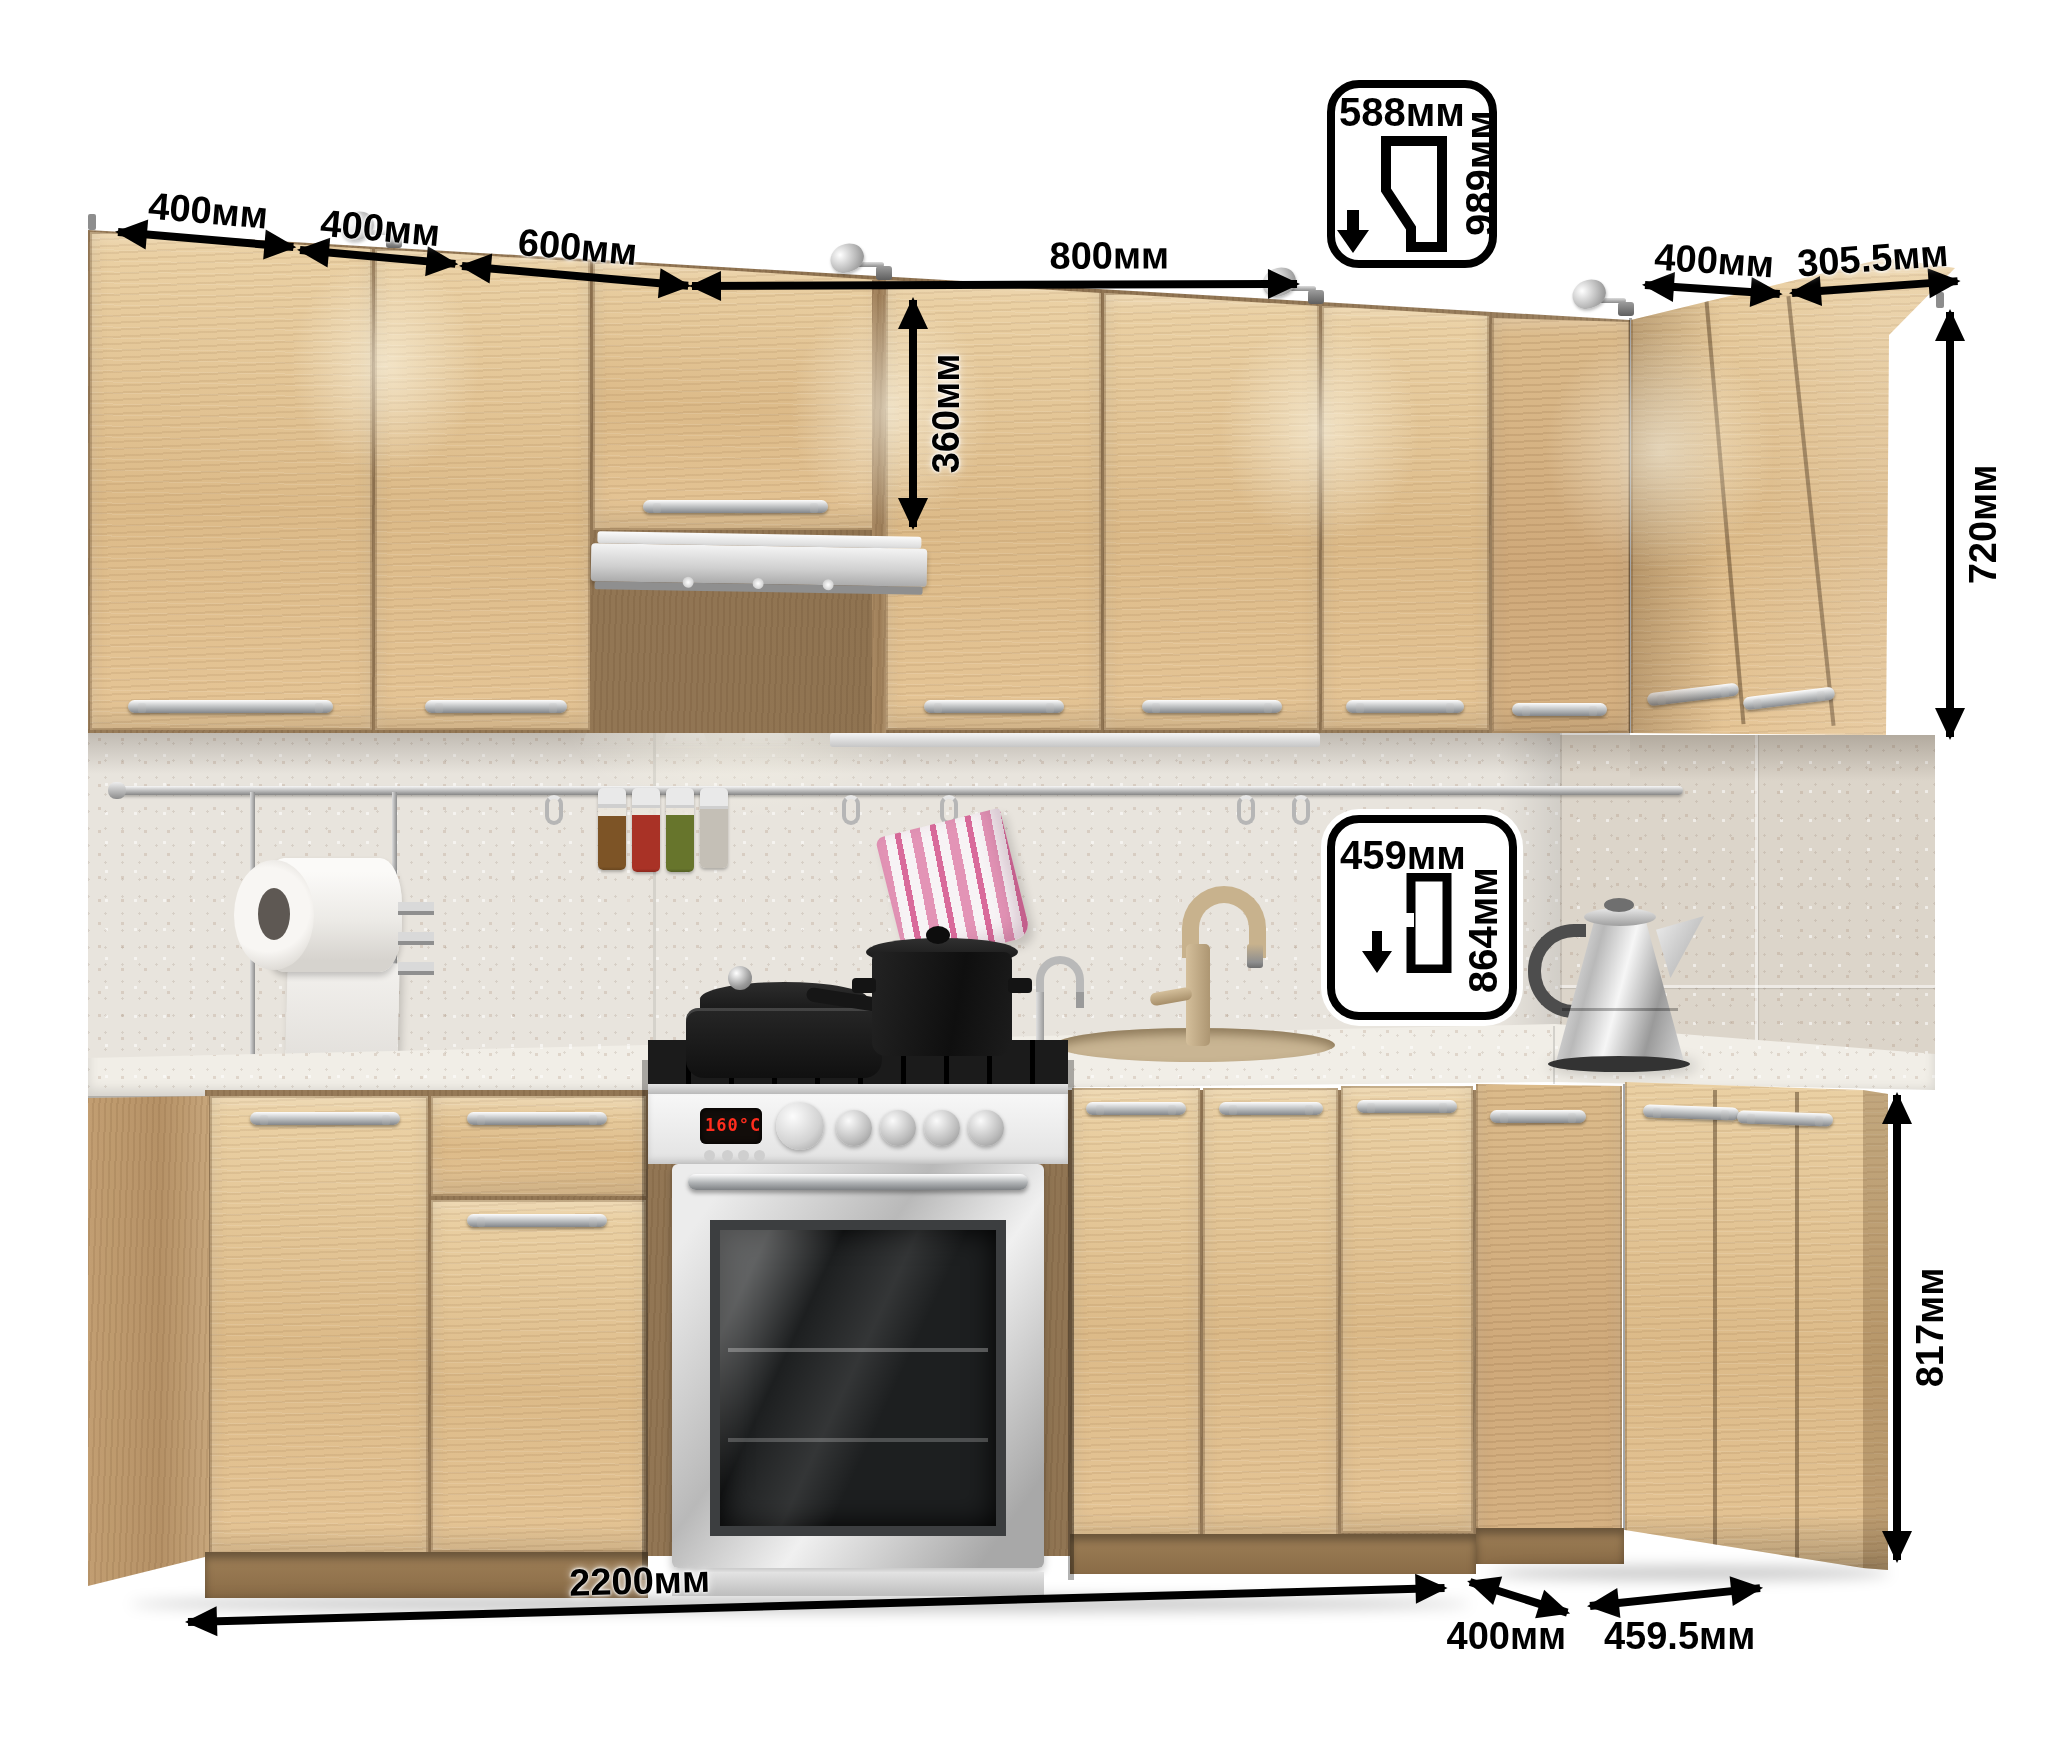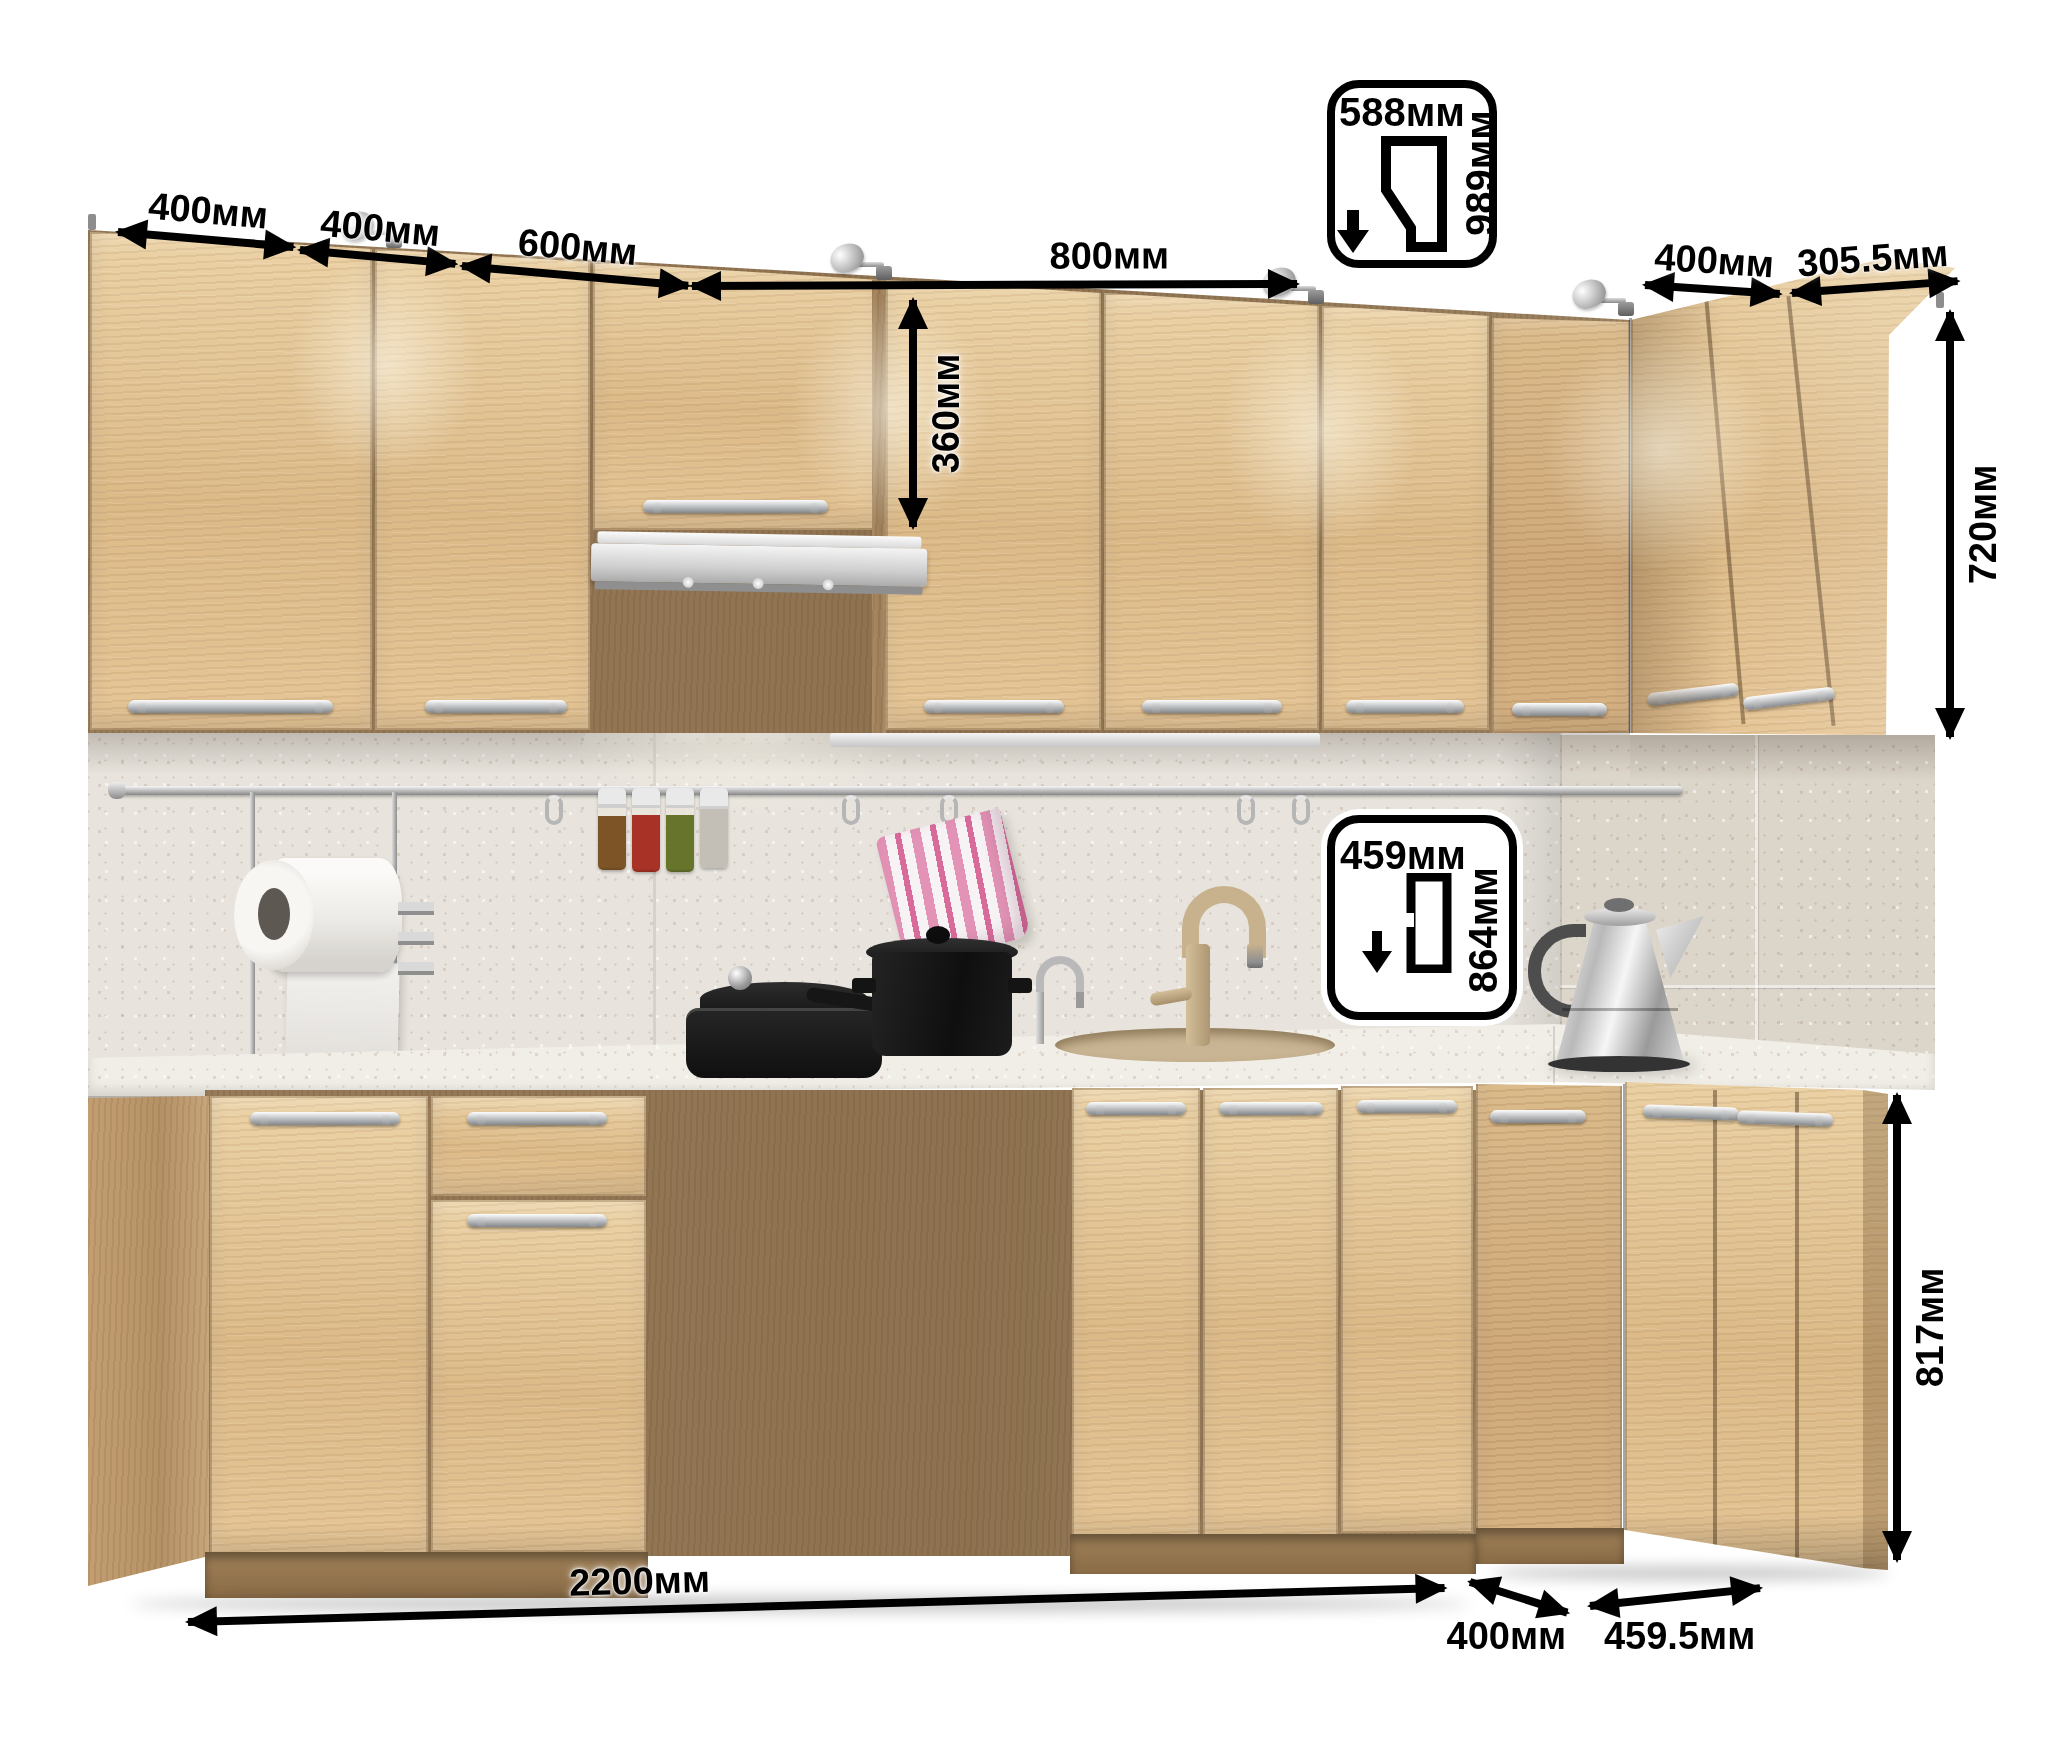--- a/index.html
+++ b/index.html
@@ -269,20 +269,54 @@
     <i style="left:0;top:455px;width:263px;height:75px;background:linear-gradient(180deg,rgba(0,0,0,0),rgba(0,0,0,.30));"></i>
     <i style="left:238px;top:32px;width:25px;height:480px;background:rgba(90,60,30,.28);"></i>
   </div>
 
   <div class="toe" style="left:205px;top:1552px;width:443px;height:46px;"></div>
   <div class="toe" style="left:1070px;top:1534px;width:406px;height:40px;"></div>
   <div class="toe" style="left:1476px;top:1528px;width:148px;height:36px;"></div>
   <div class="fshadow" style="left:130px;top:1596px;width:1340px;height:16px;"></div>
   <div class="fshadow" style="left:1490px;top:1566px;width:400px;height:14px;"></div>
 
+  <div style="left:648px;top:1040px;width:420px;height:560px;">
+    <i style="left:-6px;top:20px;width:6px;height:520px;background:rgba(0,0,0,.30);"></i>
+    <i style="left:420px;top:20px;width:6px;height:520px;background:rgba(0,0,0,.30);"></i>
+    <i style="left:0;top:0;width:420px;height:46px;background:
+       repeating-linear-gradient(90deg,transparent 0 38px,#000 38px 43px),#1b1b1b;"></i>
+    <i style="left:0;top:44px;width:420px;height:10px;background:linear-gradient(180deg,#e4e4e4,#b9b9b9);"></i>
+    <i style="left:0;top:54px;width:420px;height:70px;background:linear-gradient(180deg,#f7f7f7,#e2e2e2);box-shadow:inset 0 -4px 6px rgba(0,0,0,.12);"></i>
+    <i style="left:52px;top:68px;width:62px;height:36px;background:#120d0a;border-radius:6px;box-shadow:inset 0 0 6px #000;">
+      <b style="position:absolute;left:5px;top:9px;font:700 17px/1 'DejaVu Sans Mono',monospace;color:#ff2d1e;letter-spacing:1px;">160°C</b>
+    </i>
+    <i style="left:128px;top:62px;width:48px;height:48px;border-radius:50%;
+       background:radial-gradient(circle at 35% 30%,#fcfcfc,#d2d2d2 60%,#9d9d9d);box-shadow:0 2px 4px rgba(0,0,0,.3);"></i>
+    <i style="left:188px;top:70px;width:36px;height:36px;border-radius:50%;background:radial-gradient(circle at 35% 30%,#fafafa,#bdbdbd 60%,#8e8e8e);box-shadow:0 2px 4px rgba(0,0,0,.3);"></i>
+    <i style="left:232px;top:70px;width:36px;height:36px;border-radius:50%;background:radial-gradient(circle at 35% 30%,#fafafa,#bdbdbd 60%,#8e8e8e);box-shadow:0 2px 4px rgba(0,0,0,.3);"></i>
+    <i style="left:276px;top:70px;width:36px;height:36px;border-radius:50%;background:radial-gradient(circle at 35% 30%,#fafafa,#bdbdbd 60%,#8e8e8e);box-shadow:0 2px 4px rgba(0,0,0,.3);"></i>
+    <i style="left:320px;top:70px;width:36px;height:36px;border-radius:50%;background:radial-gradient(circle at 35% 30%,#fafafa,#bdbdbd 60%,#8e8e8e);box-shadow:0 2px 4px rgba(0,0,0,.3);"></i>
+    <i style="left:56px;top:110px;width:11px;height:11px;border-radius:50%;background:#cfcfcf;"></i>
+    <i style="left:74px;top:110px;width:11px;height:11px;border-radius:50%;background:#cfcfcf;"></i>
+    <i style="left:90px;top:110px;width:11px;height:11px;border-radius:50%;background:#cfcfcf;"></i>
+    <i style="left:106px;top:110px;width:11px;height:11px;border-radius:50%;background:#cfcfcf;"></i>
+    <i style="left:24px;top:124px;width:372px;height:404px;border-radius:6px;
+       background:linear-gradient(125deg,#ececec 10%,#b9b9b9 40%,#f0f0f0 60%,#a8a8a8 90%);box-shadow:0 4px 8px rgba(0,0,0,.25);">
+      <u style="left:16px;top:10px;width:340px;height:16px;border-radius:8px;
+         background:linear-gradient(180deg,#fdfdfd,#b0b3b5 55%,#7e8184);box-shadow:0 3px 4px rgba(0,0,0,.35);"></u>
+      <u style="left:38px;top:56px;width:296px;height:316px;background:#1d1f20;border:10px solid #3c3e40;
+         box-shadow:inset 0 0 30px #000;">
+        <em style="left:0;top:0;width:100%;height:100%;
+            background:linear-gradient(115deg,rgba(255,255,255,.30) 0 12%,rgba(255,255,255,0) 30%,rgba(255,255,255,.10) 48%,rgba(255,255,255,0) 60%);"></em>
+        <em style="left:8px;top:118px;width:260px;height:4px;background:rgba(255,255,255,.28);"></em>
+        <em style="left:8px;top:208px;width:260px;height:4px;background:rgba(255,255,255,.22);"></em>
+      </u>
+    </i>
+    <i style="left:24px;top:532px;width:372px;height:24px;background:linear-gradient(180deg,#e3e3e3,#bdbdbd);"></i>
+  </div>
 
   <div style="left:700px;top:982px;width:168px;height:34px;border-radius:50% 50% 0 0;background:linear-gradient(180deg,#2d2d2d,#161616);"></div>
   <div style="left:728px;top:966px;width:24px;height:24px;border-radius:50%;background:radial-gradient(circle at 35% 30%,#fff,#9a9a9a 60%,#6f6f6f);"></div>
   <div style="left:686px;top:1008px;width:196px;height:70px;border-radius:12px 12px 18px 18px;
        background:linear-gradient(180deg,#262626,#101010);box-shadow:inset 0 3px 0 rgba(255,255,255,.14);"></div>
   <div style="left:806px;top:994px;width:94px;height:14px;border-radius:7px;background:#161616;transform:rotate(9deg);"></div>
   <div style="left:866px;top:938px;width:152px;height:28px;border-radius:50%;background:linear-gradient(180deg,#303030,#141414);"></div>
   <div style="left:926px;top:926px;width:24px;height:18px;border-radius:50%;background:#0d0d0d;"></div>
   <div style="left:872px;top:952px;width:140px;height:104px;border-radius:8px 8px 14px 14px;
        background:linear-gradient(100deg,#232323,#0f0f0f 60%,#1c1c1c);"></div>

